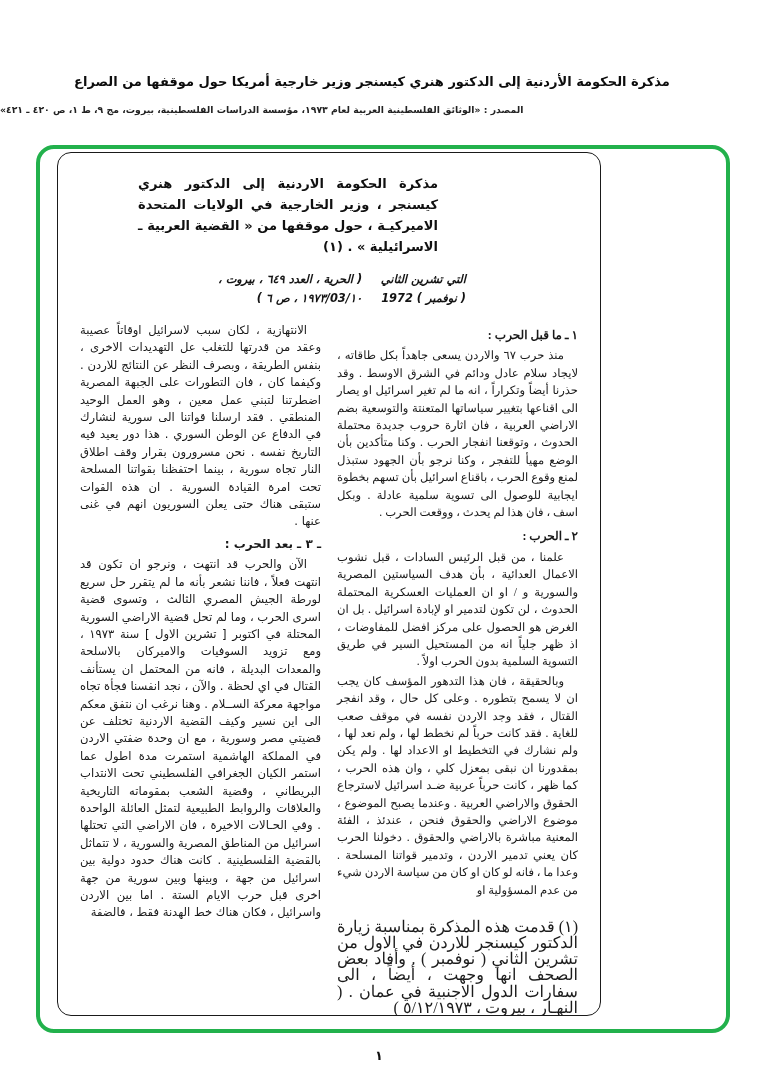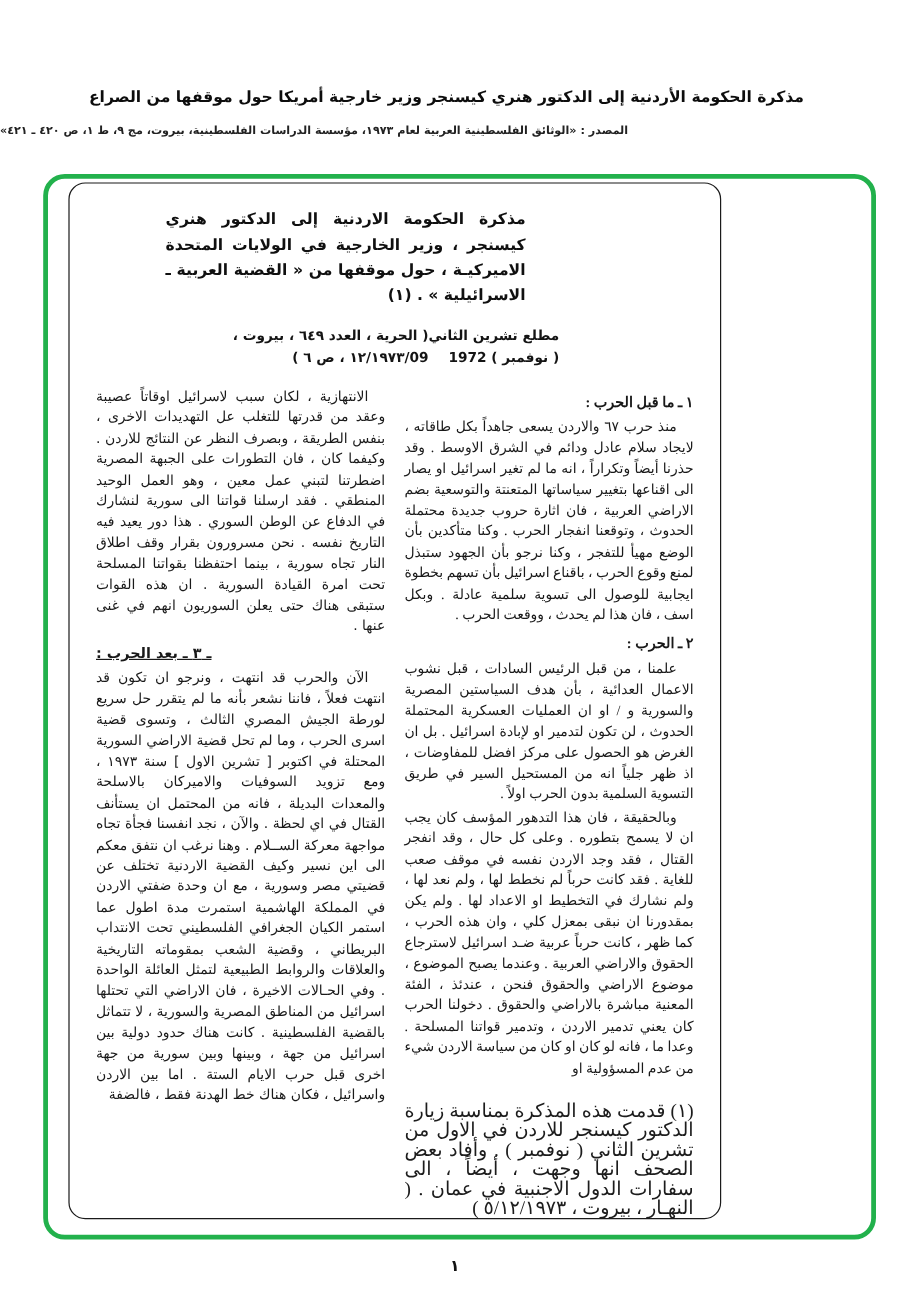--- a/index.html
+++ b/index.html
@@ -25,30 +25,30 @@
     direction:rtl;padding:18px 22px 14px 22px;overflow:hidden;background:#fff;
   }
   .doc-header{
     margin:2px 140px 0 0;width:300px;
     font-weight:bold;font-size:13px;line-height:21px;text-align:justify;color:#101010;
   }
   .date-row{
     display:flex;justify-content:space-between;align-items:flex-start;
     margin:13px 112px 0 138px;font-size:11.4px;font-weight:bold;line-height:19px;
   }
-  .date-col div{white-space:nowrap;}
+  .date-col div{white-space:nowrap;font-style:italic;}
   .columns{
     display:flex;gap:16px;margin-top:14px;
     font-size:11.6px;line-height:17.4px;text-align:justify;color:#191919;
   }
   .col{flex:1;min-width:0;}
   .col-first{display:flex;flex-direction:column;min-height:694px;font-family:Liberation Serif, serif;}
   .para{margin:0 0 2px 0;text-indent:14px;}
   .section-heading{font-weight:bold;margin:5px 0 3px 0;text-align:right;font-size:12px;}
-  .section-heading.centered{text-align:left;text-decoration:underline;}
+  .section-heading.centered{text-align:right;}
   .footnote{
     margin-top:auto;padding-top:10px;font-size:16px;line-height:16.2px;color:#1c1c1c;
   }
   .page-number{
     position:absolute;top:1048px;left:0;right:0;text-align:center;
     font-weight:bold;font-size:13px;color:#111;
   }
 </style>
 </head>
 <body>
@@ -57,26 +57,26 @@
 <div class="source-line">المصدر : «الوثائق الفلسطينية العربية لعام ١٩٧٣، مؤسسة الدراسات الفلسطينية، بيروت، مج ٩، ط ١، ص ٤٢٠ ـ ٤٢١»</div>
 
 <div class="green-frame" style="border-color: rgb(34, 177, 76);"></div>
 
 <div class="doc-box" style="border-color: rgb(26, 26, 26);">
 
   <div class="doc-header">مذكرة الحكومة الاردنية إلى الدكتور هنري كيسنجر ، وزير الخارجية في الولايات المتحدة الاميركيـة ، حول موقفها من « القضية العربية ـ الاسرائيلية » . (١)</div>
 
   <div class="date-row">
     <div class="date-col">
-      <div>مطلع تشرين الثاني</div>
+      <div>التي تشرين الثاني</div>
       <div>( نوفمبر ) 1972</div>
     </div>
     <div class="date-col">
       <div>( الحرية ، العدد ٦٤٩ ، بيروت ،</div>
-      <div>09/١٢/١٩٧٣ ، ص ٦ )</div>
+      <div>١٠/03/١٩٧٣ ، ص ٦ )</div>
     </div>
   </div>
 
   <div class="columns">
 
     <div class="col col-first">
       <div class="section-heading">١ ـ ما قبل الحرب :</div>
       <p class="para">منذ حرب ٦٧ والاردن يسعى جاهداً بكل طاقاته ، لايجاد سلام عادل ودائم في الشرق الاوسط . وقد حذرنا أيضاً وتكراراً ، انه ما لم تغير اسرائيل او يصار الى اقناعها بتغيير سياساتها المتعنتة والتوسعية بضم الاراضي العربية ، فان اثارة حروب جديدة محتملة الحدوث ، وتوقعنا انفجار الحرب . وكنا متأكدين بأن الوضع مهيأ للتفجر ، وكنا نرجو بأن الجهود ستبذل لمنع وقوع الحرب ، باقناع اسرائيل بأن تسهم بخطوة ايجابية للوصول الى تسوية سلمية عادلة . وبكل اسف ، فان هذا لم يحدث ، ووقعت الحرب .</p>
       <div class="section-heading">٢ ـ الحرب :</div>
       <p class="para">علمنا ، من قبل الرئيس السادات ، قبل نشوب الاعمال العدائية ، بأن هدف السياستين المصرية والسورية و / او ان العمليات العسكرية المحتملة الحدوث ، لن تكون لتدمير او لإبادة اسرائيل . بل ان الغرض هو الحصول على مركز افضل للمفاوضات ، اذ ظهر جلياً انه من المستحيل السير في طريق التسوية السلمية بدون الحرب اولاً .</p>

